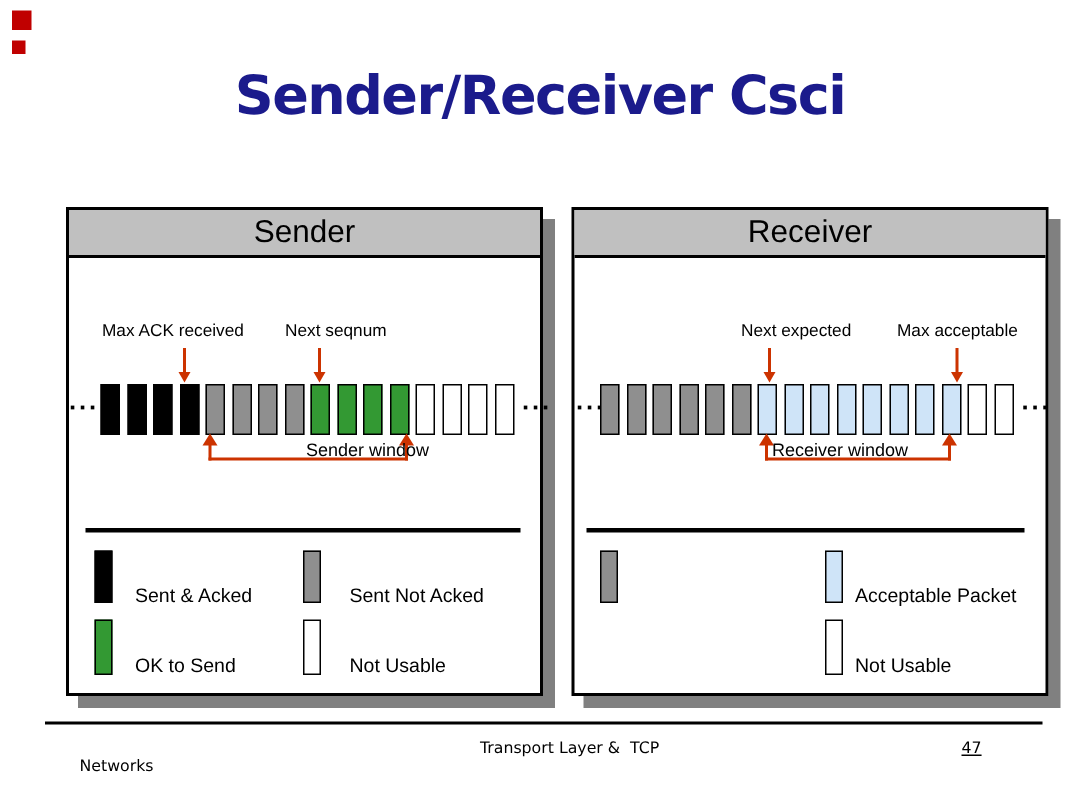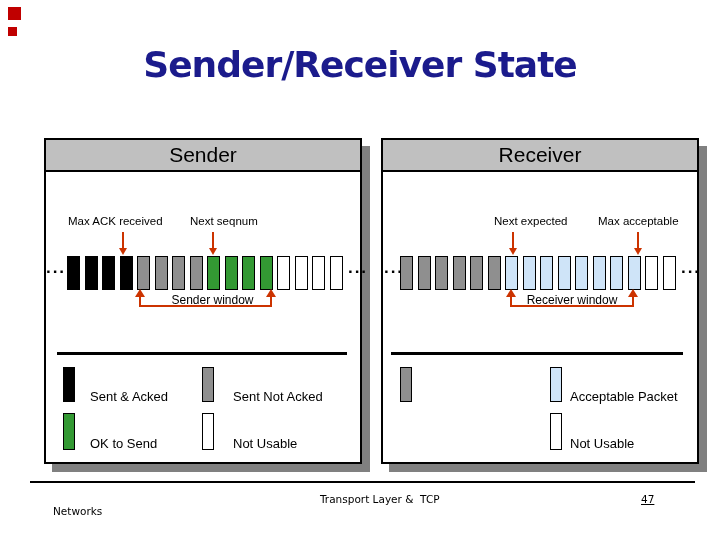--- a/index.html
+++ b/index.html
@@ -60,21 +60,21 @@
                font-size:10.5px;line-height:12px;}
 </style>
 </head>
 <body>
 
 <div class="slide">
 
   <div class="decor-sq big" style="background: rgb(192, 0, 0);"></div>
   <div class="decor-sq small" style="background: rgb(192, 0, 0);"></div>
 
-  <div class="title">Sender/Receiver State</div>
+  <div class="title">Sender/Receiver Csci</div>
 
   <div class="panel sender">
     <div class="panel-header">Sender</div>
   </div>
   <div class="panel receiver">
     <div class="panel-header">Receiver</div>
   </div>
 
   <div class="ptr-label" style="left:68px;">Max ACK received</div>
   <div class="ptr-label" style="left:190px;">Next seqnum</div>
@@ -128,26 +128,26 @@
       <div class="box" style="background: rgb(207, 228, 248);"></div>
       <div class="box" style="background: rgb(207, 228, 248);"></div>
       <div class="box" style="background: rgb(255, 255, 255);"></div>
       <div class="box" style="background: rgb(255, 255, 255);"></div>
     </div>
   <div class="dots" style="left:681px;">···</div>
 
   <div class="bracket-arrow" style="left:135px;"></div>
   <div class="bracket-arrow" style="left:266px;"></div>
   <div class="bracket" style="left:139px;width:133px;"></div>
-  <div class="window-label" style="left:139px;width:147px;">Sender window</div>
+  <div class="window-label" style="left:139px;width:147px;text-align:right;">Sender window</div>
 
   <div class="bracket-arrow" style="left:506px;"></div>
   <div class="bracket-arrow" style="left:628px;"></div>
   <div class="bracket" style="left:510px;width:124px;"></div>
-  <div class="window-label" style="left:522px;width:100px;">Receiver window</div>
+  <div class="window-label" style="left:510px;width:100px;">Receiver window</div>
 
   <div class="legend-line" style="left:57px;width:290px;"></div>
   <div class="swatch row1" style="left: 63px; background: rgb(0, 0, 0);"></div>
   <div class="legend-label row1t" style="left:90px;">Sent &amp; Acked</div>
   <div class="swatch row1" style="left: 202px; background: rgb(143, 143, 143);"></div>
   <div class="legend-label row1t" style="left:233px;">Sent Not Acked</div>
   <div class="swatch row2" style="left: 63px; height: 37px; background: rgb(51, 153, 51);"></div>
   <div class="legend-label row2t" style="left:90px;">OK to Send</div>
   <div class="swatch row2" style="left: 202px; height: 37px; background: rgb(255, 255, 255);"></div>
   <div class="legend-label row2t" style="left:233px;">Not Usable</div>

